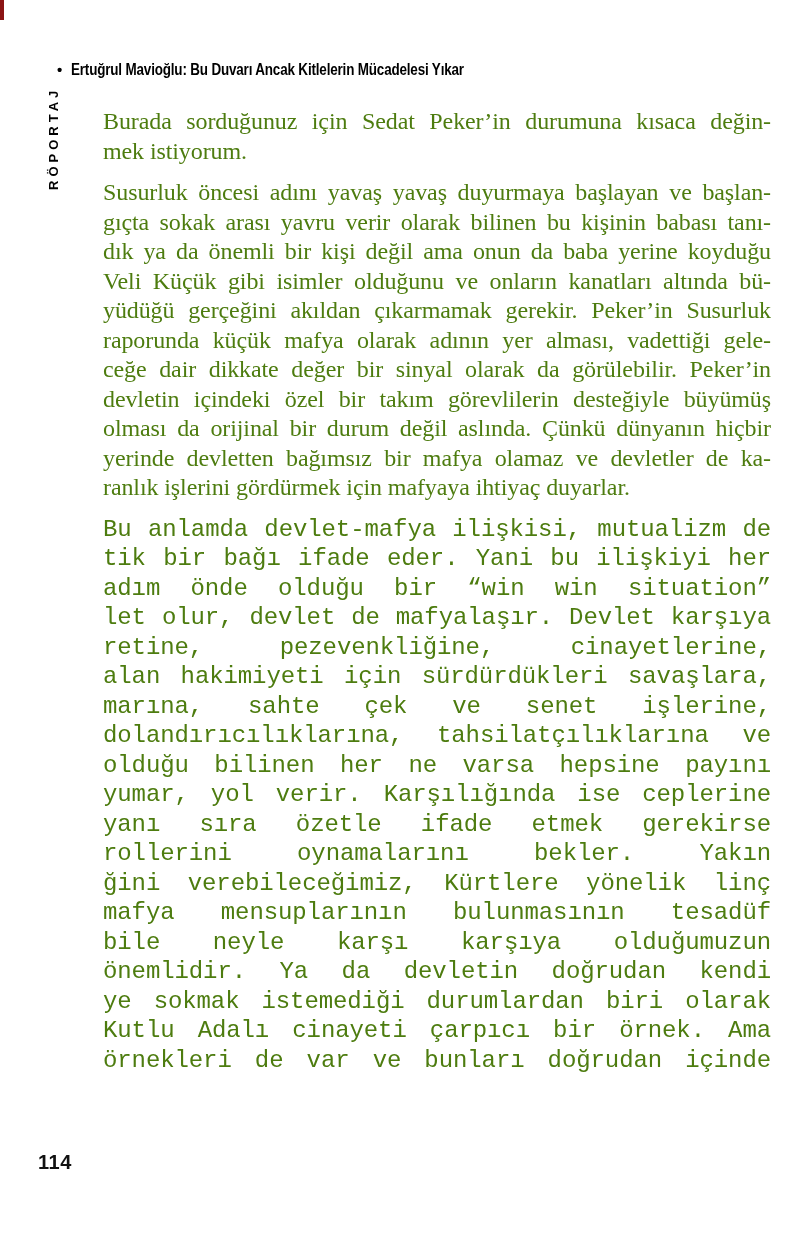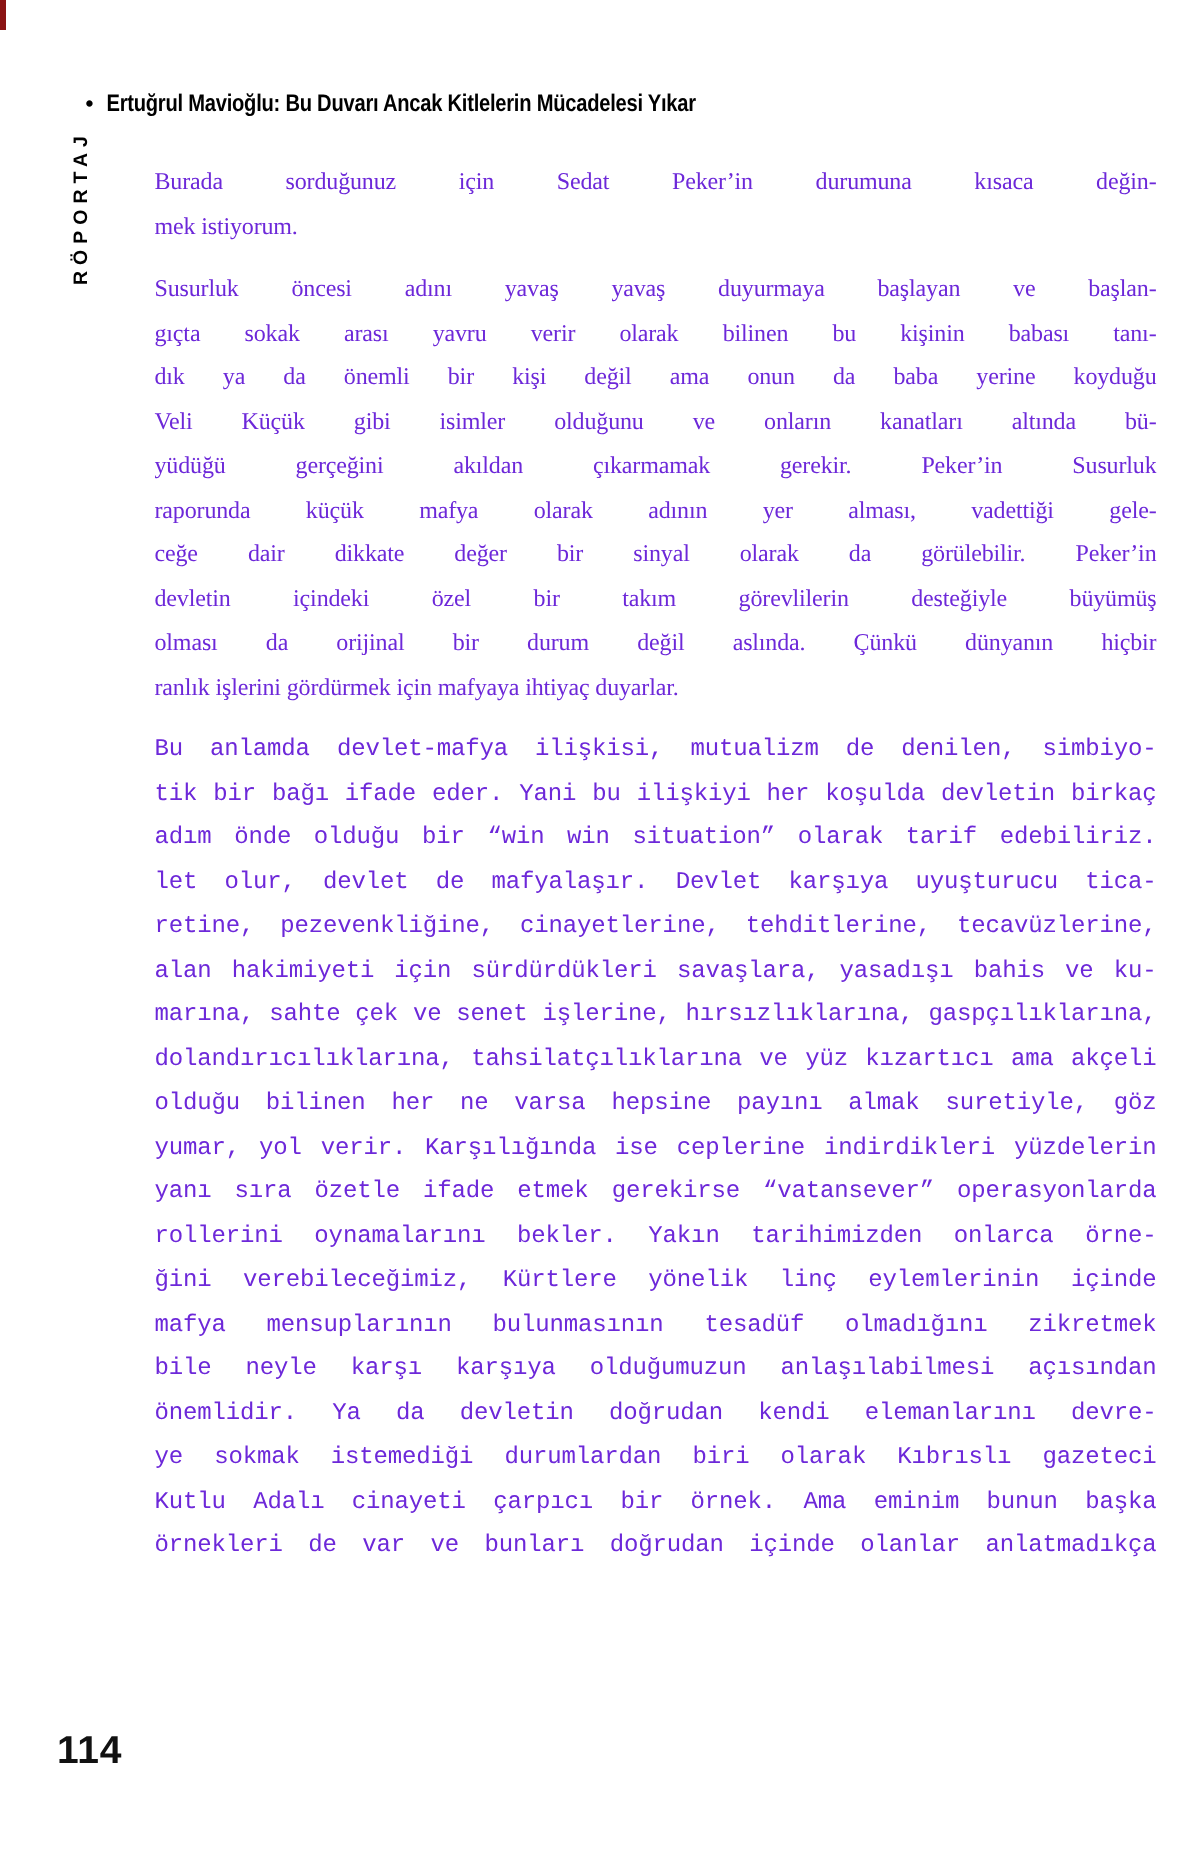--- a/index.html
+++ b/index.html
@@ -50,43 +50,43 @@
     font-size: 13px;
     letter-spacing: 4px;
     color: #000;
     white-space: nowrap;
   }
   .body-text {
     position: absolute;
     left: 103px; top: 107px;
     width: 668px;
     font-family: "Liberation Serif", serif;
-    font-size: 16px;
+    font-size: 24px;
     line-height: 29.5px;
-    color: #6d28d9;
+    color: #4d7c0f;
     letter-spacing: -0.1px;
   }
   .para { margin: 0 0 12px 0; }
   .para:last-child { margin-bottom: 0; font-family: Liberation Mono, monospace; }
   .line {
     text-align: justify;
     text-align-last: justify;
     white-space: normal;
     overflow: hidden;
     height: 29.5px;
   }
   .line.last {
     text-align-last: auto;
   }
   .page-number {
     position: absolute;
     left: 38px; top: 1151px;
     font-family: "Liberation Sans", sans-serif;
     font-weight: 700;
-    font-size: 26px;
+    font-size: 20px;
     letter-spacing: 0.5px;
     color: #111;
   }
 </style>
 </head>
 <body>
 
 <div class="page">
 
   <div class="scan-artifact"></div>
@@ -106,20 +106,21 @@
     <div class="para">
         <div class="line">Susurluk öncesi adını yavaş yavaş duyurmaya başlayan ve başlan-</div>
         <div class="line">gıçta sokak arası yavru verir olarak bilinen bu kişinin babası tanı-</div>
         <div class="line">dık ya da önemli bir kişi değil ama onun da baba yerine koyduğu</div>
         <div class="line">Veli Küçük gibi isimler olduğunu ve onların kanatları altında bü-</div>
         <div class="line">yüdüğü gerçeğini akıldan çıkarmamak gerekir. Peker’in Susurluk</div>
         <div class="line">raporunda küçük mafya olarak adının yer alması, vadettiği gele-</div>
         <div class="line">ceğe dair dikkate değer bir sinyal olarak da görülebilir. Peker’in</div>
         <div class="line">devletin içindeki özel bir takım görevlilerin desteğiyle büyümüş</div>
         <div class="line">olması da orijinal bir durum değil aslında. Çünkü dünyanın hiçbir</div>
+        <div class="line">yerinde devletten bağımsız bir mafya olamaz ve devletler de ka-</div>
         <div class="line last">ranlık işlerini gördürmek için mafyaya ihtiyaç duyarlar.</div>
       </div>
     <div class="para">
         <div class="line">Bu anlamda devlet-mafya ilişkisi, mutualizm de denilen, simbiyo-</div>
         <div class="line">tik bir bağı ifade eder. Yani bu ilişkiyi her koşulda devletin birkaç</div>
         <div class="line">adım önde olduğu bir “win win situation” olarak tarif edebiliriz.</div>
         <div class="line">let olur, devlet de mafyalaşır. Devlet karşıya uyuşturucu tica-</div>
         <div class="line">retine, pezevenkliğine, cinayetlerine, tehditlerine, tecavüzlerine,</div>
         <div class="line">alan hakimiyeti için sürdürdükleri savaşlara, yasadışı bahis ve ku-</div>
         <div class="line">marına, sahte çek ve senet işlerine, hırsızlıklarına, gaspçılıklarına,</div>

